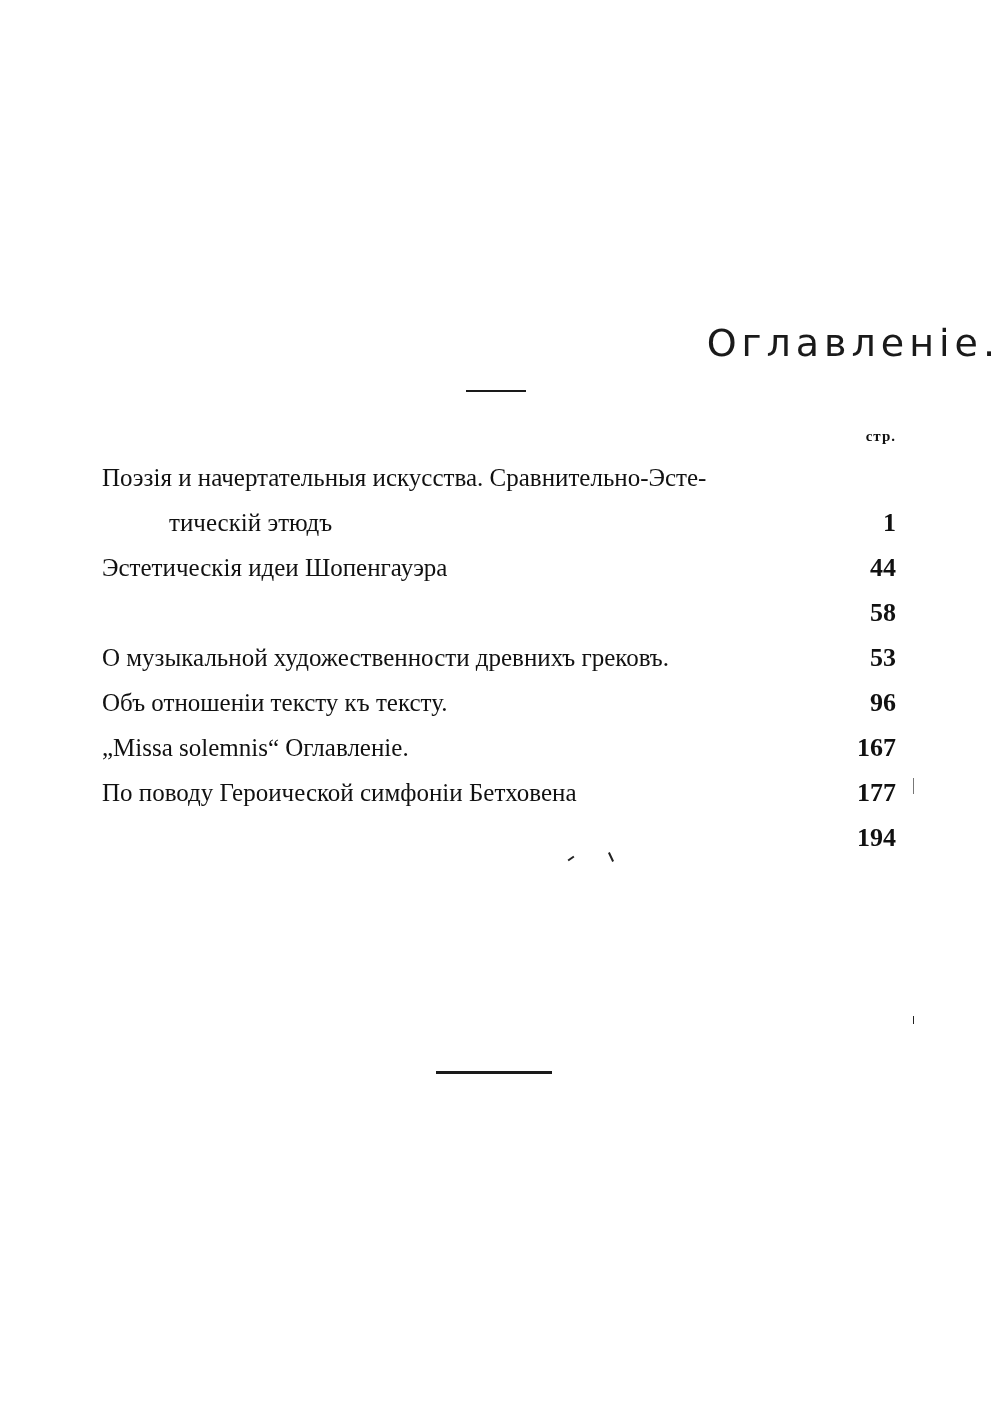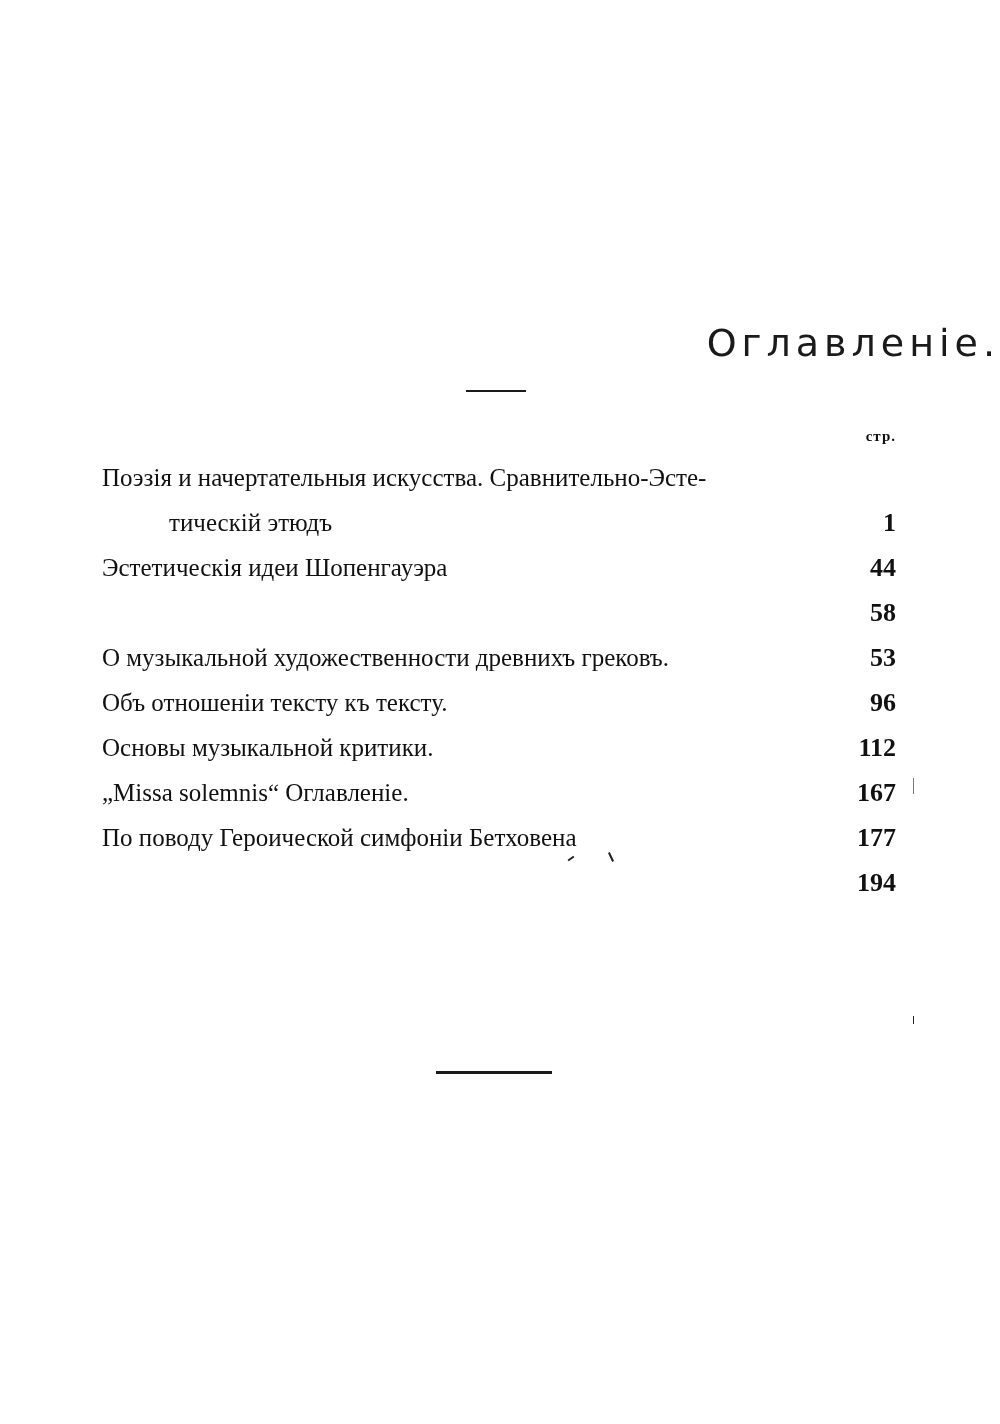--- a/index.html
+++ b/index.html
@@ -135,24 +135,20 @@
     <div class="toc-row">
       <span class="entry-title">О музыкальной художественности древнихъ грековъ.</span>
       <span class="entry-page">53</span>
     </div>
 
     <div class="toc-row">
       <span class="entry-title">Объ отношеніи тексту къ тексту.</span>
       <span class="entry-page">96</span>
     </div>
 
-    <div class="toc-row">
-      <span class="entry-title">Основы музыкальной критики.</span>
-      <span class="entry-page">112</span>
-    </div>
 
     <div class="toc-row">
       <span class="entry-title">„Missa solemnis“ Оглавленіе.</span>
       <span class="entry-page">167</span>
     </div>
 
     <div class="toc-row">
       <span class="entry-title">По поводу Героической симфоніи Бетховена</span>
       <span class="entry-page">177</span>
     </div>

